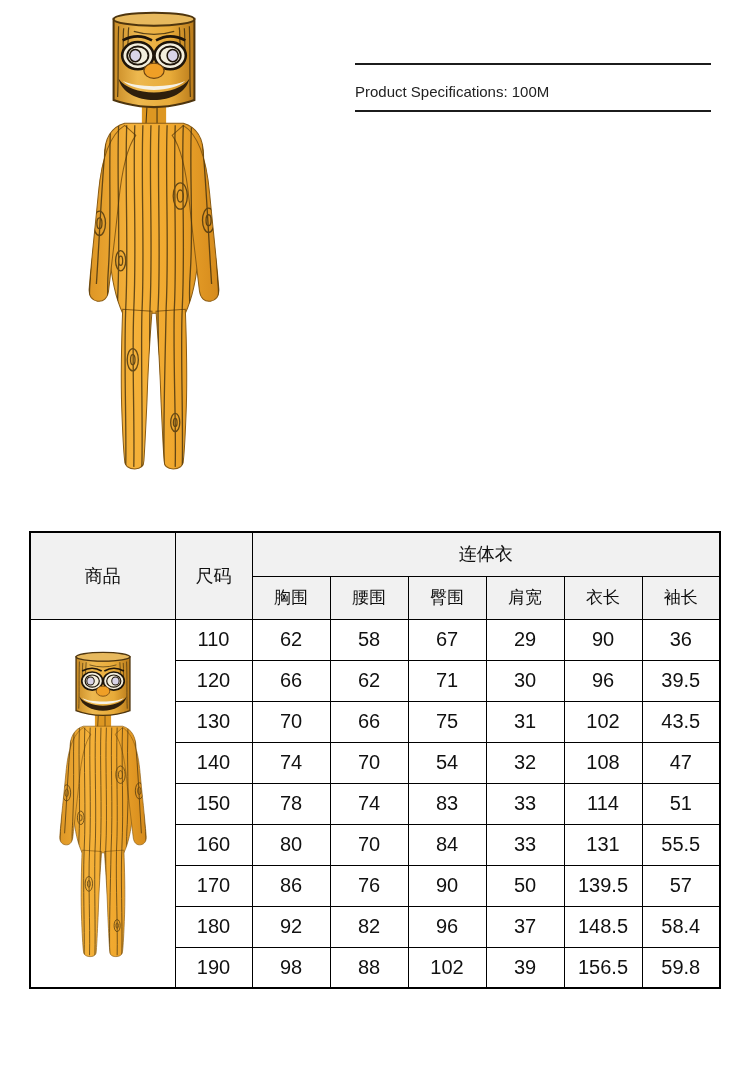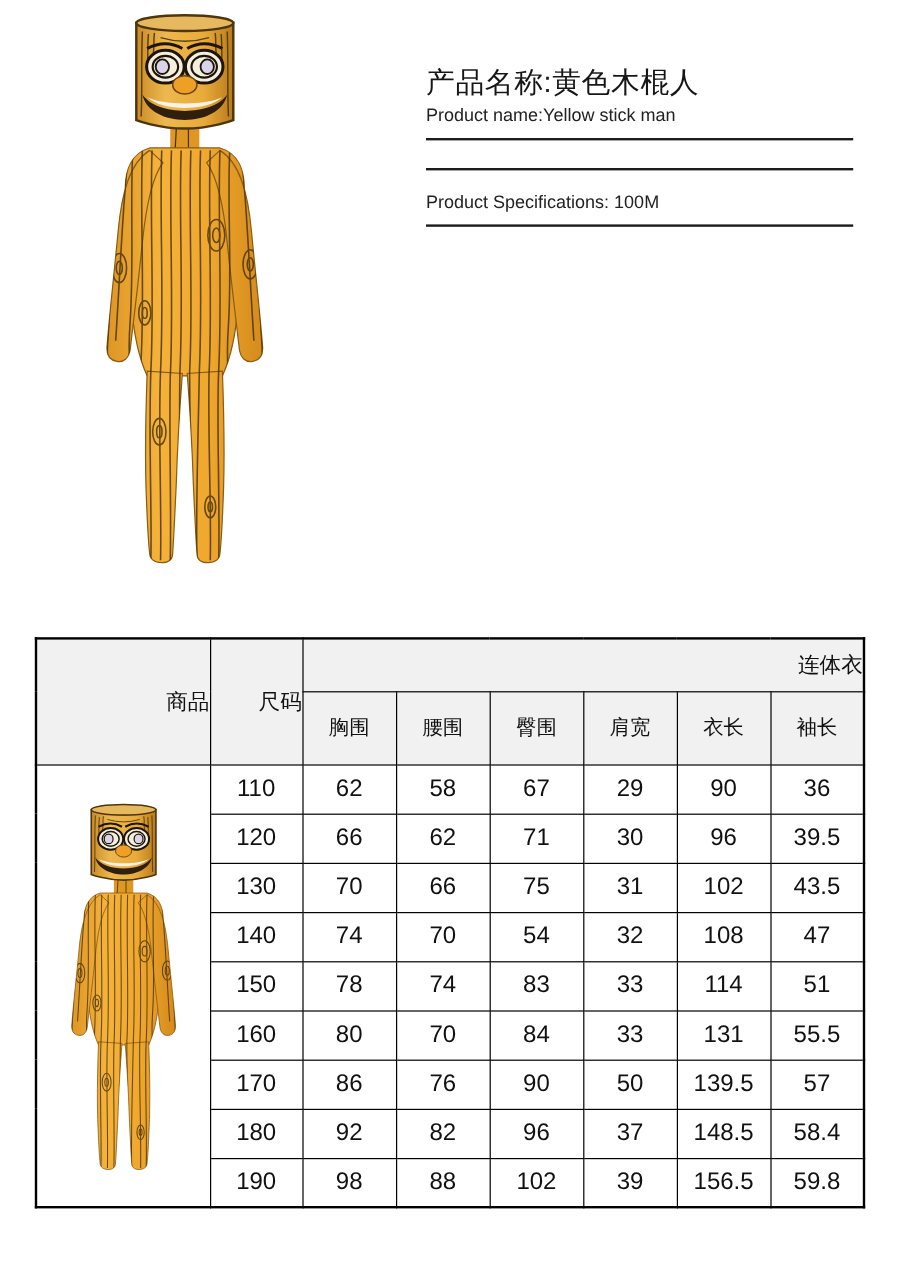--- a/index.html
+++ b/index.html
@@ -20,22 +20,22 @@
 
   
   .size-title { text-align:center; font-size:31px; font-weight:900; color:#000;
                 margin-top:12px; line-height:40px; letter-spacing:1px; }
 
   table.size-table { width:692px; margin:26px auto 0 auto; border-collapse:collapse;
                      border:2px solid #000; table-layout:fixed; }
   .size-table th, .size-table td { border:1px solid #000; text-align:center; vertical-align:middle;
                                    font-weight:400; color:#111; }
   .size-table thead th { background:#f1f1f1; font-size:18px; }
-  .size-table thead tr.r1 th { height:44px;text-align:right; }
-  .size-table thead th.sub { height:61px; font-size:17px; }
+  .size-table thead tr.r1 th { height:44px; }
+  .size-table thead th.sub { height:43px; font-size:17px; }
   .size-table tbody td { height:41px; font-size:20px; background:#fff; }
   .product-cell { vertical-align:middle; text-align:center; }
   .fig-small { width:128px; height:310px; display:inline-block; vertical-align:middle; }
 
   .defs-svg { position:absolute; width:0; height:0; overflow:hidden; }
 </style>
 </head>
 <body>
 
 <svg class="defs-svg" xmlns="http://www.w3.org/2000/svg" aria-hidden="true">
@@ -135,24 +135,20 @@
 
   <section class="hero">
     <div class="figure-large">
       <svg viewBox="0 0 190 460">
           <use href="#stickman"></use>
         </svg>
     </div>
 
     <div class="specs">
       <div class="spec-item">
-        <div class="spec-zh">产品名称:黄色木棍人</div>
-        <div class="spec-en">Product name:Yellow stick man</div>
-      </div>
-      <div class="spec-item">
       </div>
       <div class="spec-item">
         <div class="spec-en">Product Specifications: 100M</div>
       </div>
     </div>
   </section>
 
 
   <table class="size-table">
     <colgroup>

